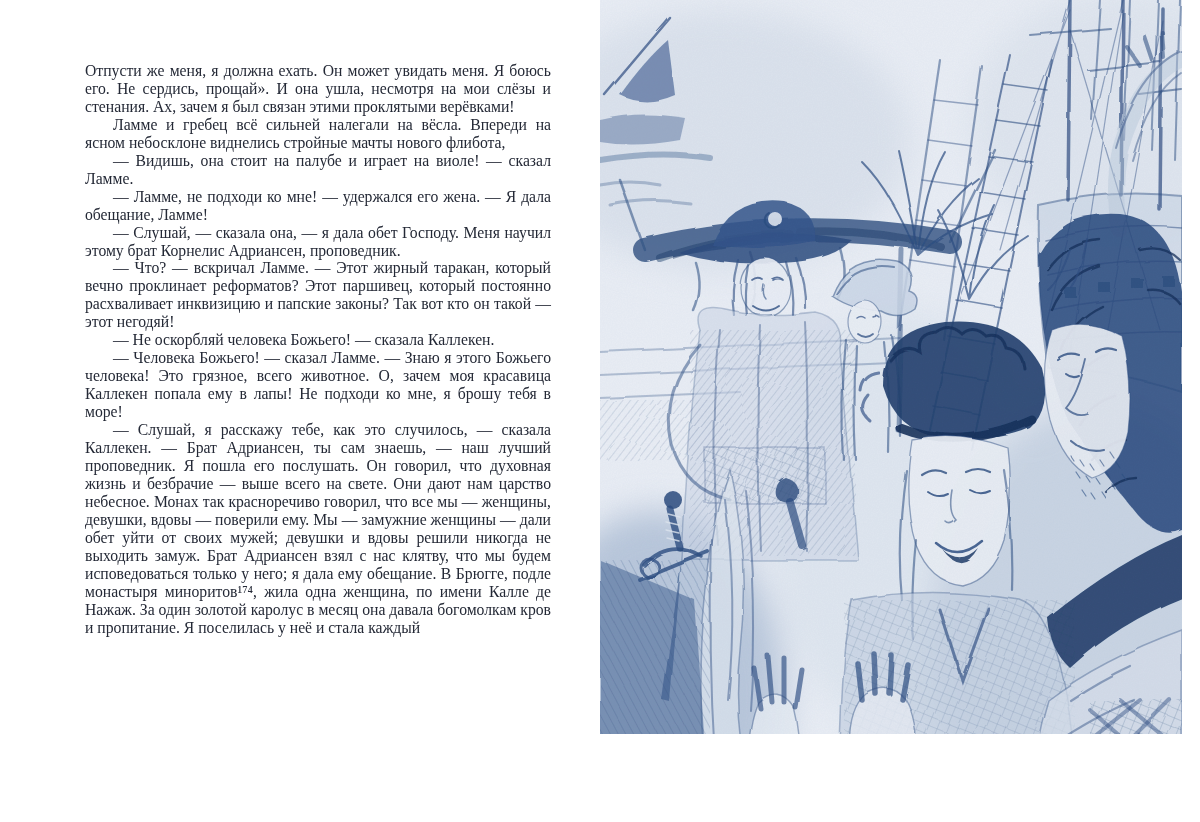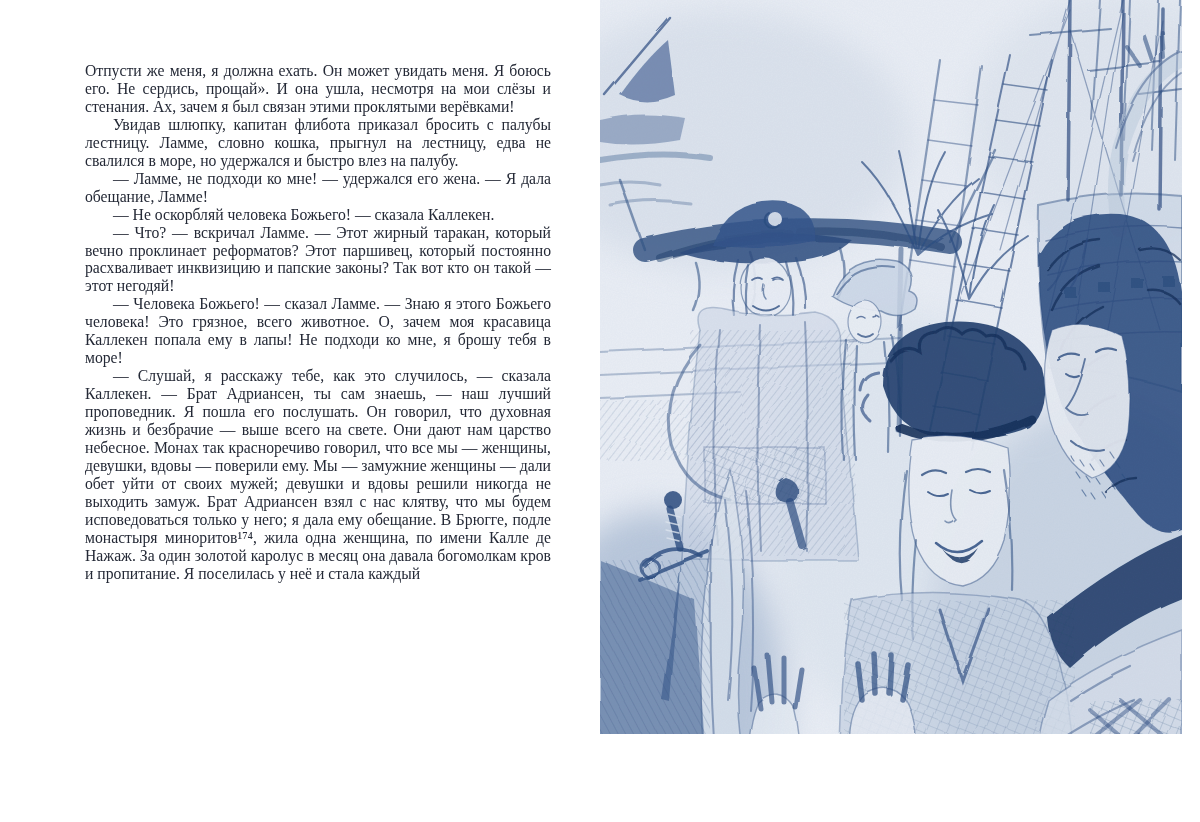--- a/index.html
+++ b/index.html
@@ -52,24 +52,26 @@
     letter-spacing: 1px;
   }
 </style>
 </head>
 <body>
 
 <div class="page">
 
   <div class="text-block">
       <p class="para">Отпусти же меня, я должна ехать. Он может увидать меня. Я боюсь его. Не сердись, прощай». И она ушла, несмотря на мои слёзы и стенания. Ах, зачем я был связан этими проклятыми верёвками!</p>
-      <p class="para ind">Увидав шлюпку, капитан флибота приказал бросить с палубы лестницу. Ламме, словно кошка, прыгнул на лестницу, едва не свалился в море, но удержался и быстро влез на палубу.</p>
+      <p class="para ind">Ламме и гребец всё сильней налегали на вёсла. Впереди на ясном небосклоне виднелись стройные мачты нового флибота,</p>
+      <p class="para ind">— Видишь, она стоит на палубе и играет на виоле! — сказал Ламме.</p>
       <p class="para ind">— Ламме, не подходи ко мне! — удержался его жена. — Я дала обещание, Ламме!</p>
+      <p class="para ind">— Слушай, — сказала она, — я дала обет Господу. Меня научил этому брат Корнелис Адриансен, проповедник.</p>
+      <p class="para ind">— Что? — вскричал Ламме. — Этот жирный таракан, который вечно проклинает реформатов? Этот паршивец, который постоянно расхваливает инквизицию и папские законы? Так вот кто он такой — этот негодяй!</p>
       <p class="para ind">— Не оскорбляй человека Божьего! — сказала Каллекен.</p>
-      <p class="para ind">— Что? — вскричал Ламме. — Этот жирный таракан, который вечно проклинает реформатов? Этот паршивец, который постоянно расхваливает инквизицию и папские законы? Так вот кто он такой — этот негодяй!</p>
       <p class="para ind">— Человека Божьего! — сказал Ламме. — Знаю я этого Божьего человека! Это грязное, всего животное. О, зачем моя красавица Каллекен попала ему в лапы! Не подходи ко мне, я брошу тебя в море!</p>
       <p class="para ind">— Слушай, я расскажу тебе, как это случилось, — сказала Каллекен. — Брат Адриансен, ты сам знаешь, — наш лучший проповедник. Я пошла его послушать. Он говорил, что духовная жизнь и безбрачие — выше всего на свете. Они дают нам царство небесное. Монах так красноречиво говорил, что все мы — женщины, девушки, вдовы — поверили ему. Мы — замужние женщины — дали обет уйти от своих мужей; девушки и вдовы решили никогда не выходить замуж. Брат Адриансен взял с нас клятву, что мы будем исповедоваться только у него; я дала ему обещание. В Брюгге, подле монастыря миноритов¹⁷⁴, жила одна женщина, по имени Калле де Нажаж. За один золотой каролус в месяц она давала богомолкам кров и пропитание. Я поселилась у неё и стала каждый</p>
     </div>
 
   <div class="ornament">
     <svg viewBox="0 0 72 60">
       <g fill="#c8d6ea" stroke="none">
         <path d="M8,56 L8,22 A34,34 0 0 1 42,56 Z"></path>
         <rect x="16" y="0" width="8" height="12"></rect>
         <rect x="11" y="9" width="13" height="18"></rect>

